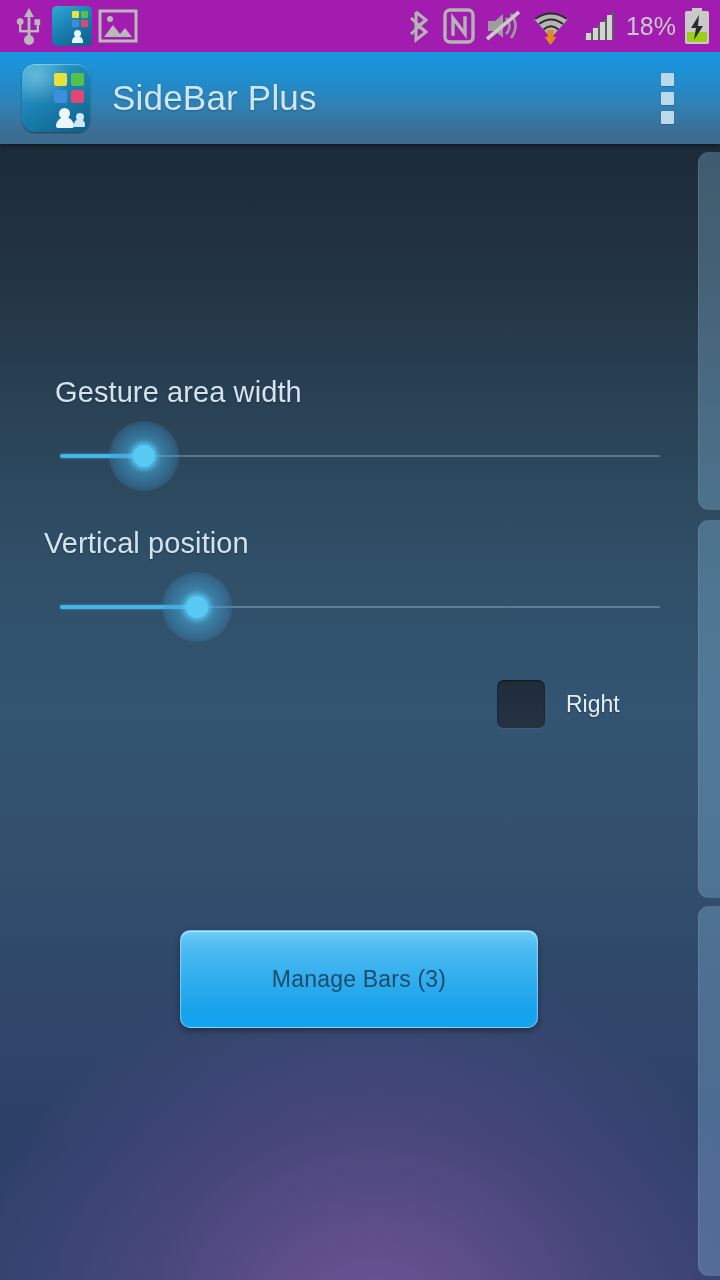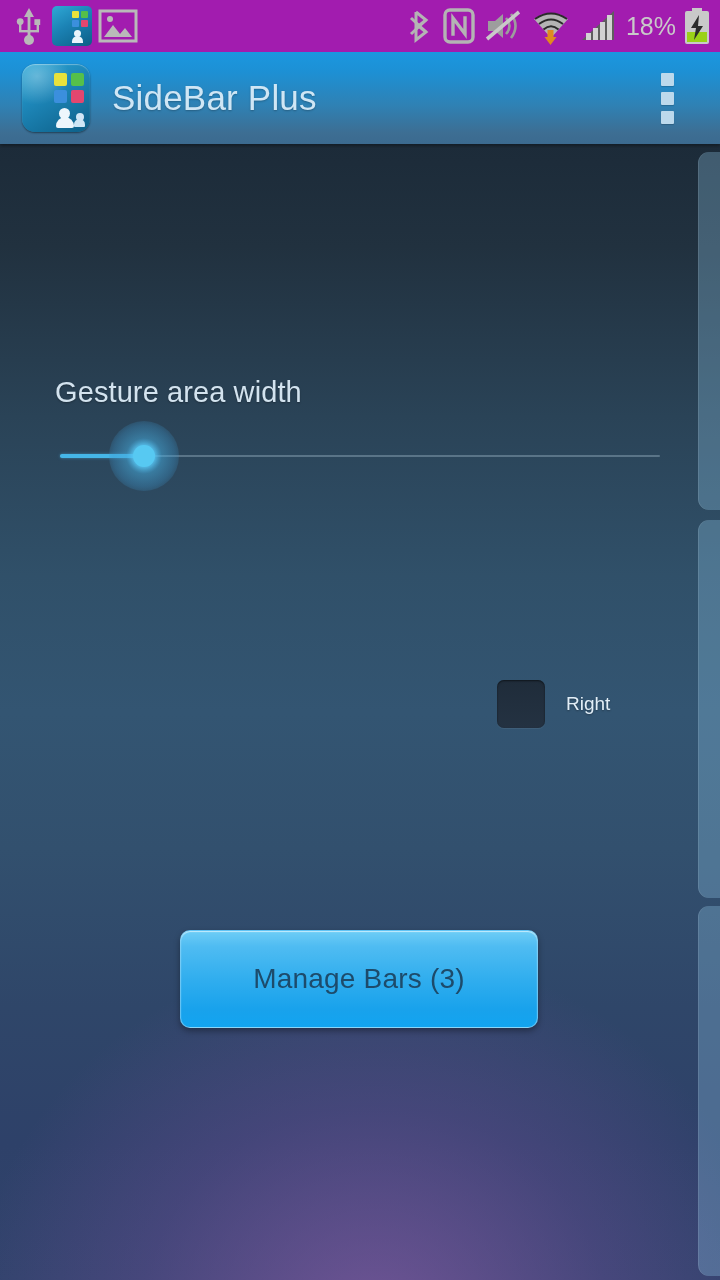--- a/index.html
+++ b/index.html
@@ -250,41 +250,41 @@
     height: 48px;
     border-radius: 7px;
     background: linear-gradient(to bottom, #1f2c3a 0%, #243242 100%);
     box-shadow: inset 0 1px 2px rgba(0,0,0,0.55), 0 1px 1px rgba(255,255,255,0.07);
     cursor: pointer;
   }
   .checkbox-label {
     position: absolute;
     left: 566px;
     color: #e2eef7;
-    font-size: 19px;
+    font-size: 23px;
     text-shadow: 0 1px 2px rgba(0,0,0,0.30);
   }
 
   
   .manage-button {
     position: absolute;
     left: 180px;
     top: 786px;
     width: 358px;
     height: 98px;
     border-radius: 10px;
     border: 1px solid rgba(160,220,250,0.55);
     background: linear-gradient(to bottom,
       #6ecdf6 0%,
       #4fbcf2 16%,
       #2fadee 52%,
       #18a2ec 82%,
       #12a4f0 100%);
     color: #1d4b6b;
-    font-size: 28px;
+    font-size: 23px;
     font-family: "Liberation Sans", sans-serif;
     letter-spacing: 0.2px;
     display: flex;
     align-items: center;
     justify-content: center;
     box-shadow:
       inset 0 1px 1px rgba(255,255,255,0.6),
       0 3px 6px rgba(0,0,0,0.35);
     cursor: pointer;
     padding: 8px;
@@ -412,20 +412,28 @@
 
     <div class="setting" style="top:232px;">
       <div class="setting-label" style="margin-left:55px;">Gesture area width</div>
       <div class="slider" style="top:78px;">
         <div class="slider-track-bg"></div>
         <div class="slider-track-fill" style="width:14%;"></div>
         <div class="slider-thumb" style="left:14%;"></div>
       </div>
     </div>
 
+    <div class="setting" style="top:383px;">
+      <div class="setting-label" style="margin-left:44px;">Vertical position</div>
+      <div class="slider" style="top:78px;">
+        <div class="slider-track-bg"></div>
+        <div class="slider-track-fill" style="width:22.8%;"></div>
+        <div class="slider-thumb" style="left:22.8%;"></div>
+      </div>
+    </div>
 
     <div class="align-row" style="top:530px;">
       <div class="checkbox"></div>
       <div class="checkbox-label">Right</div>
     </div>
 
     <button class="manage-button">Manage Bars (3)</button>
 
   </div>
 </div>

